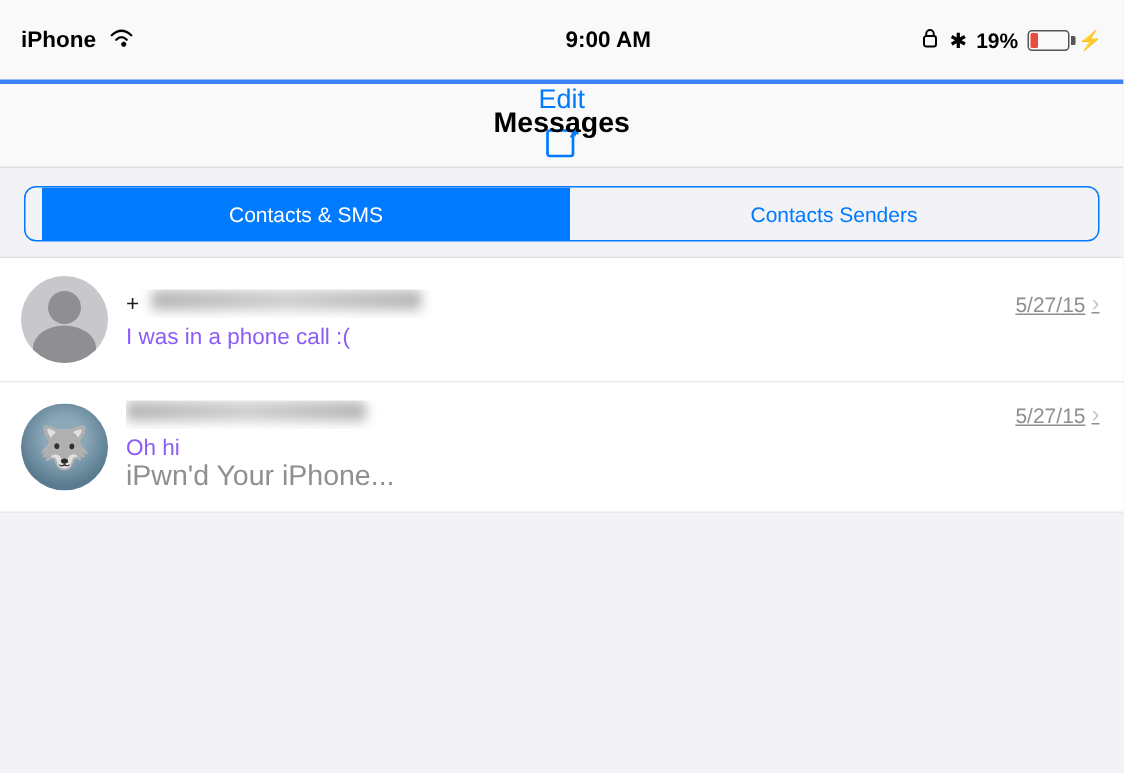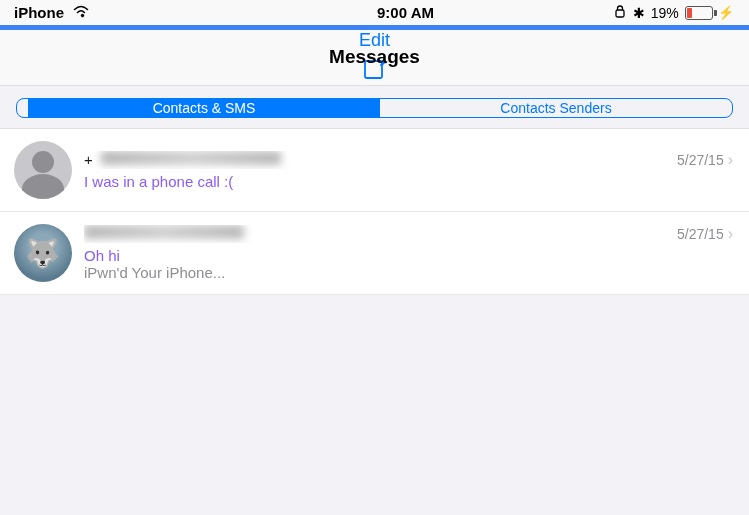--- a/index.html
+++ b/index.html
@@ -6,27 +6,27 @@
     body {
       width: 749px;
       height: 515px;
       background: #f2f2f7;
       font-family: -apple-system, 'Helvetica Neue', Helvetica, Arial, sans-serif;
       overflow: hidden;
     }
 
     
     .status-bar {
-      height: 30px;
+      height: 56px;
       background: #f9f9f9;
       display: flex;
       align-items: center;
       justify-content: space-between;
       padding: 12px 14px;
-      border-bottom: 5px solid #3b82f6;
+      border-bottom: 3px solid #3b82f6;
     }
     .status-left {
       display: flex;
       align-items: center;
       gap: 8px;
       font-size: 15px;
       font-weight: 600;
       color: #000;
     }
     .wifi-icon {
@@ -122,21 +122,21 @@
     
     .segment-container {
       padding: 12px 16px 10px;
       background: #f2f2f7;
     }
     .segment-control {
       display: flex;
       border: 1.5px solid #007aff;
       border-radius: 8px;
       overflow: hidden;
-      height: 20px;
+      height: 37px;
       padding-left: 11px;
     }
     .segment-btn {
       flex: 1;
       display: flex;
       align-items: center;
       justify-content: center;
       font-size: 14px;
       font-weight: 500;
       cursor: pointer;
@@ -243,34 +243,35 @@
       opacity: 0.7;
     }
     .message-date {
       font-size: 14px;
       color: #8e8e93;
       display: flex;
       align-items: center;
       gap: 4px;
       flex-shrink: 0;
       margin-left: 8px;
+      text-decoration: underline;
     }
     .chevron {
       color: #c7c7cc;
       font-size: 16px;
     }
     .message-preview {
       font-size: 15px;
       color: #8b5cf6;
       white-space: nowrap;
       overflow: hidden;
       text-overflow: ellipsis;
     }
     .message-preview-line2 {
-      font-size: 15px;
+      font-size: 19px;
       color: #8e8e93;
     }
 
     .plus-sign {
       font-size: 15px;
       font-weight: 400;
       color: #1c1c1e;
       margin-right: 4px;
     }
   </style>
@@ -290,21 +291,21 @@
   </div>
   <div class="status-center">9:00 AM</div>
   <div class="status-right">
     <span>
       <svg width="14" height="14" viewBox="0 0 14 14" fill="none">
         <rect x="3" y="6" width="8" height="7" rx="1.5" stroke="#000" stroke-width="1.3" fill="none"></rect>
         <path d="M4.5 6V4.5 a2.5 2.5 0 0 1 5 0V6" stroke="#000" stroke-width="1.3" fill="none"></path>
       </svg>
     </span>
     <span style="font-size:14px;">✱</span>
-    <span style="font-size:14px;font-weight:400;">19%</span>
+    <span style="font-size:14px;font-weight:700;">19%</span>
     <div class="battery-container">
       <div class="battery-icon">
         <div class="battery-fill"></div>
       </div>
     </div>
     <span style="font-size:13px;">⚡</span>
   </div>
 </div>
 
 <div class="nav-bar">

